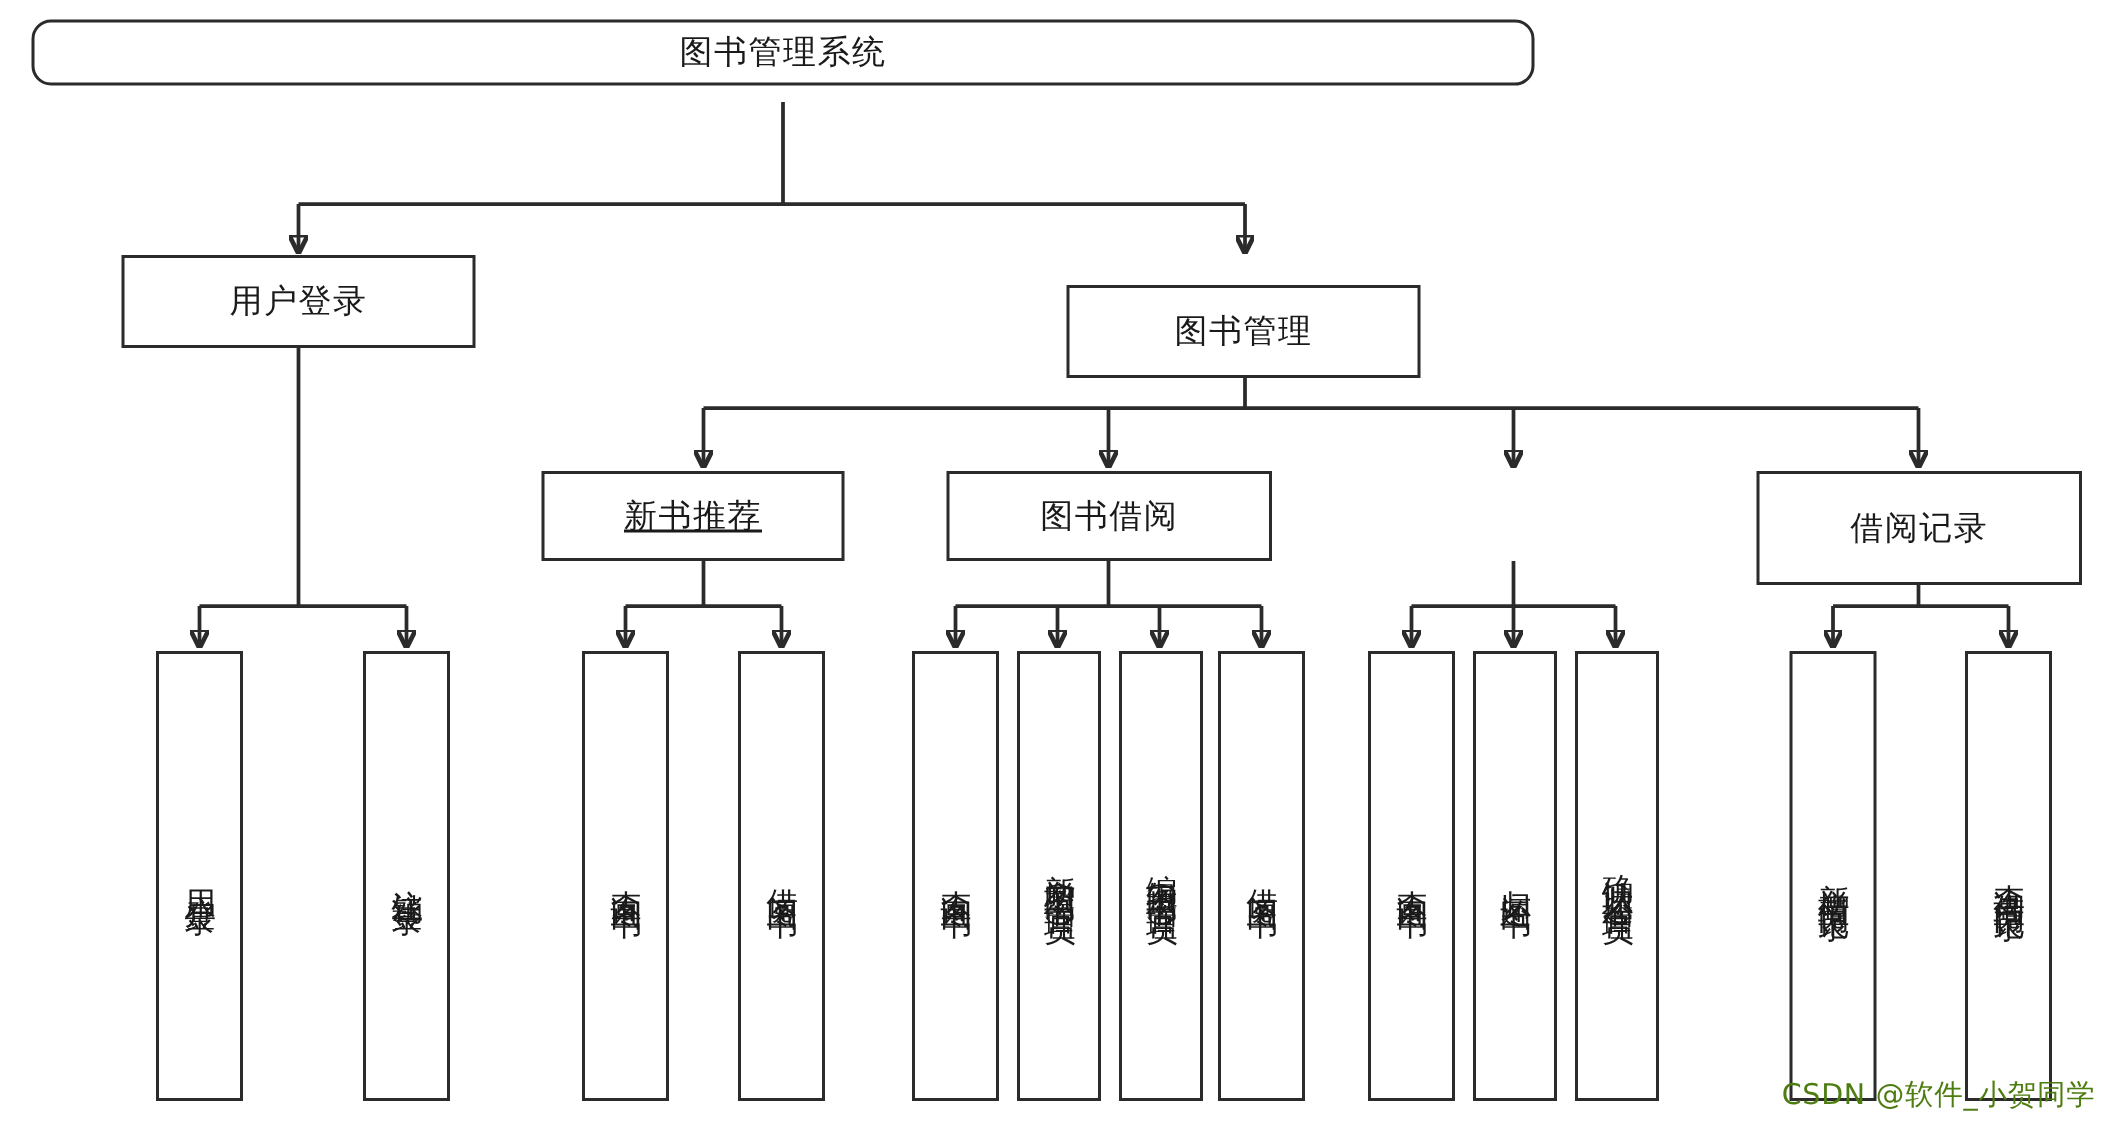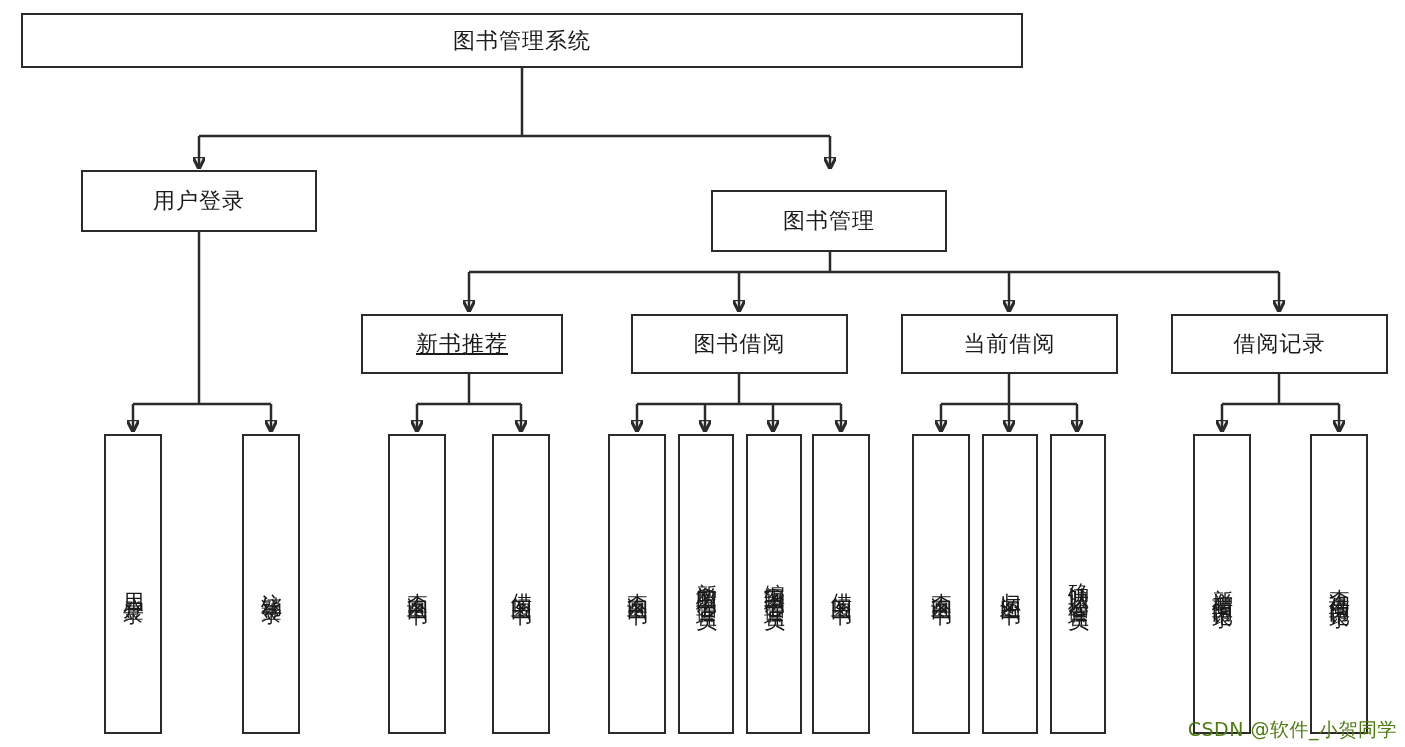--- a/index.html
+++ b/index.html
@@ -112,41 +112,38 @@
     <path d="M 941 404 L 941 431" marker-end="url(#arrow)"></path>
     <path d="M 1009 404 L 1009 431" marker-end="url(#arrow)"></path>
     <path d="M 1077 404 L 1077 431" marker-end="url(#arrow)"></path>
 
     <path d="M 1279 374 L 1279 404"></path>
     <path d="M 1222 404 L 1339 404"></path>
     <path d="M 1222 404 L 1222 431" marker-end="url(#arrow)"></path>
     <path d="M 1339 404 L 1339 431" marker-end="url(#arrow)"></path>
   </svg>
 
-  <div class="node h" style="left:21px; top:13px; width:1002px; height:55px;">
+  <div class="node h" style="left:21px; top:13px; width:1002px; height:44px;border-radius:13px;">
     <span class="htext">图书管理系统</span>
   </div>
 
   <div class="node h" style="left:81px; top:170px; width:236px; height:62px;">
     <span class="htext">用户登录</span>
   </div>
   <div class="node h" style="left:711px; top:170px; width:236px; height:62px;margin-top:20px;">
     <span class="htext">图书管理</span>
   </div>
 
   <div class="node h" style="left:361px; top:314px; width:202px; height:60px;text-decoration:underline;">
     <span class="htext">新书推荐</span>
   </div>
   <div class="node h" style="left:631px; top:314px; width:217px; height:60px;align-items:center;">
     <span class="htext">图书借阅</span>
   </div>
-  <div class="node h" style="left:901px; top:314px; width:217px; height:60px;">
-    <span class="htext">当前借阅</span>
-  </div>
-  <div class="node h" style="left:1171px; top:314px; width:217px; height:60px;">
+  <div class="node h" style="left:1171px; top:314px; width:217px; height:76px;">
     <span class="htext">借阅记录</span>
   </div>
 
   <div class="node v" style="left:104px; top:434px; width:58px; height:300px;">
     <span class="vtext">用户登录</span>
   </div>
   <div class="node v" style="left:242px; top:434px; width:58px; height:300px;">
     <span class="vtext">注销登录</span>
   </div>
 

